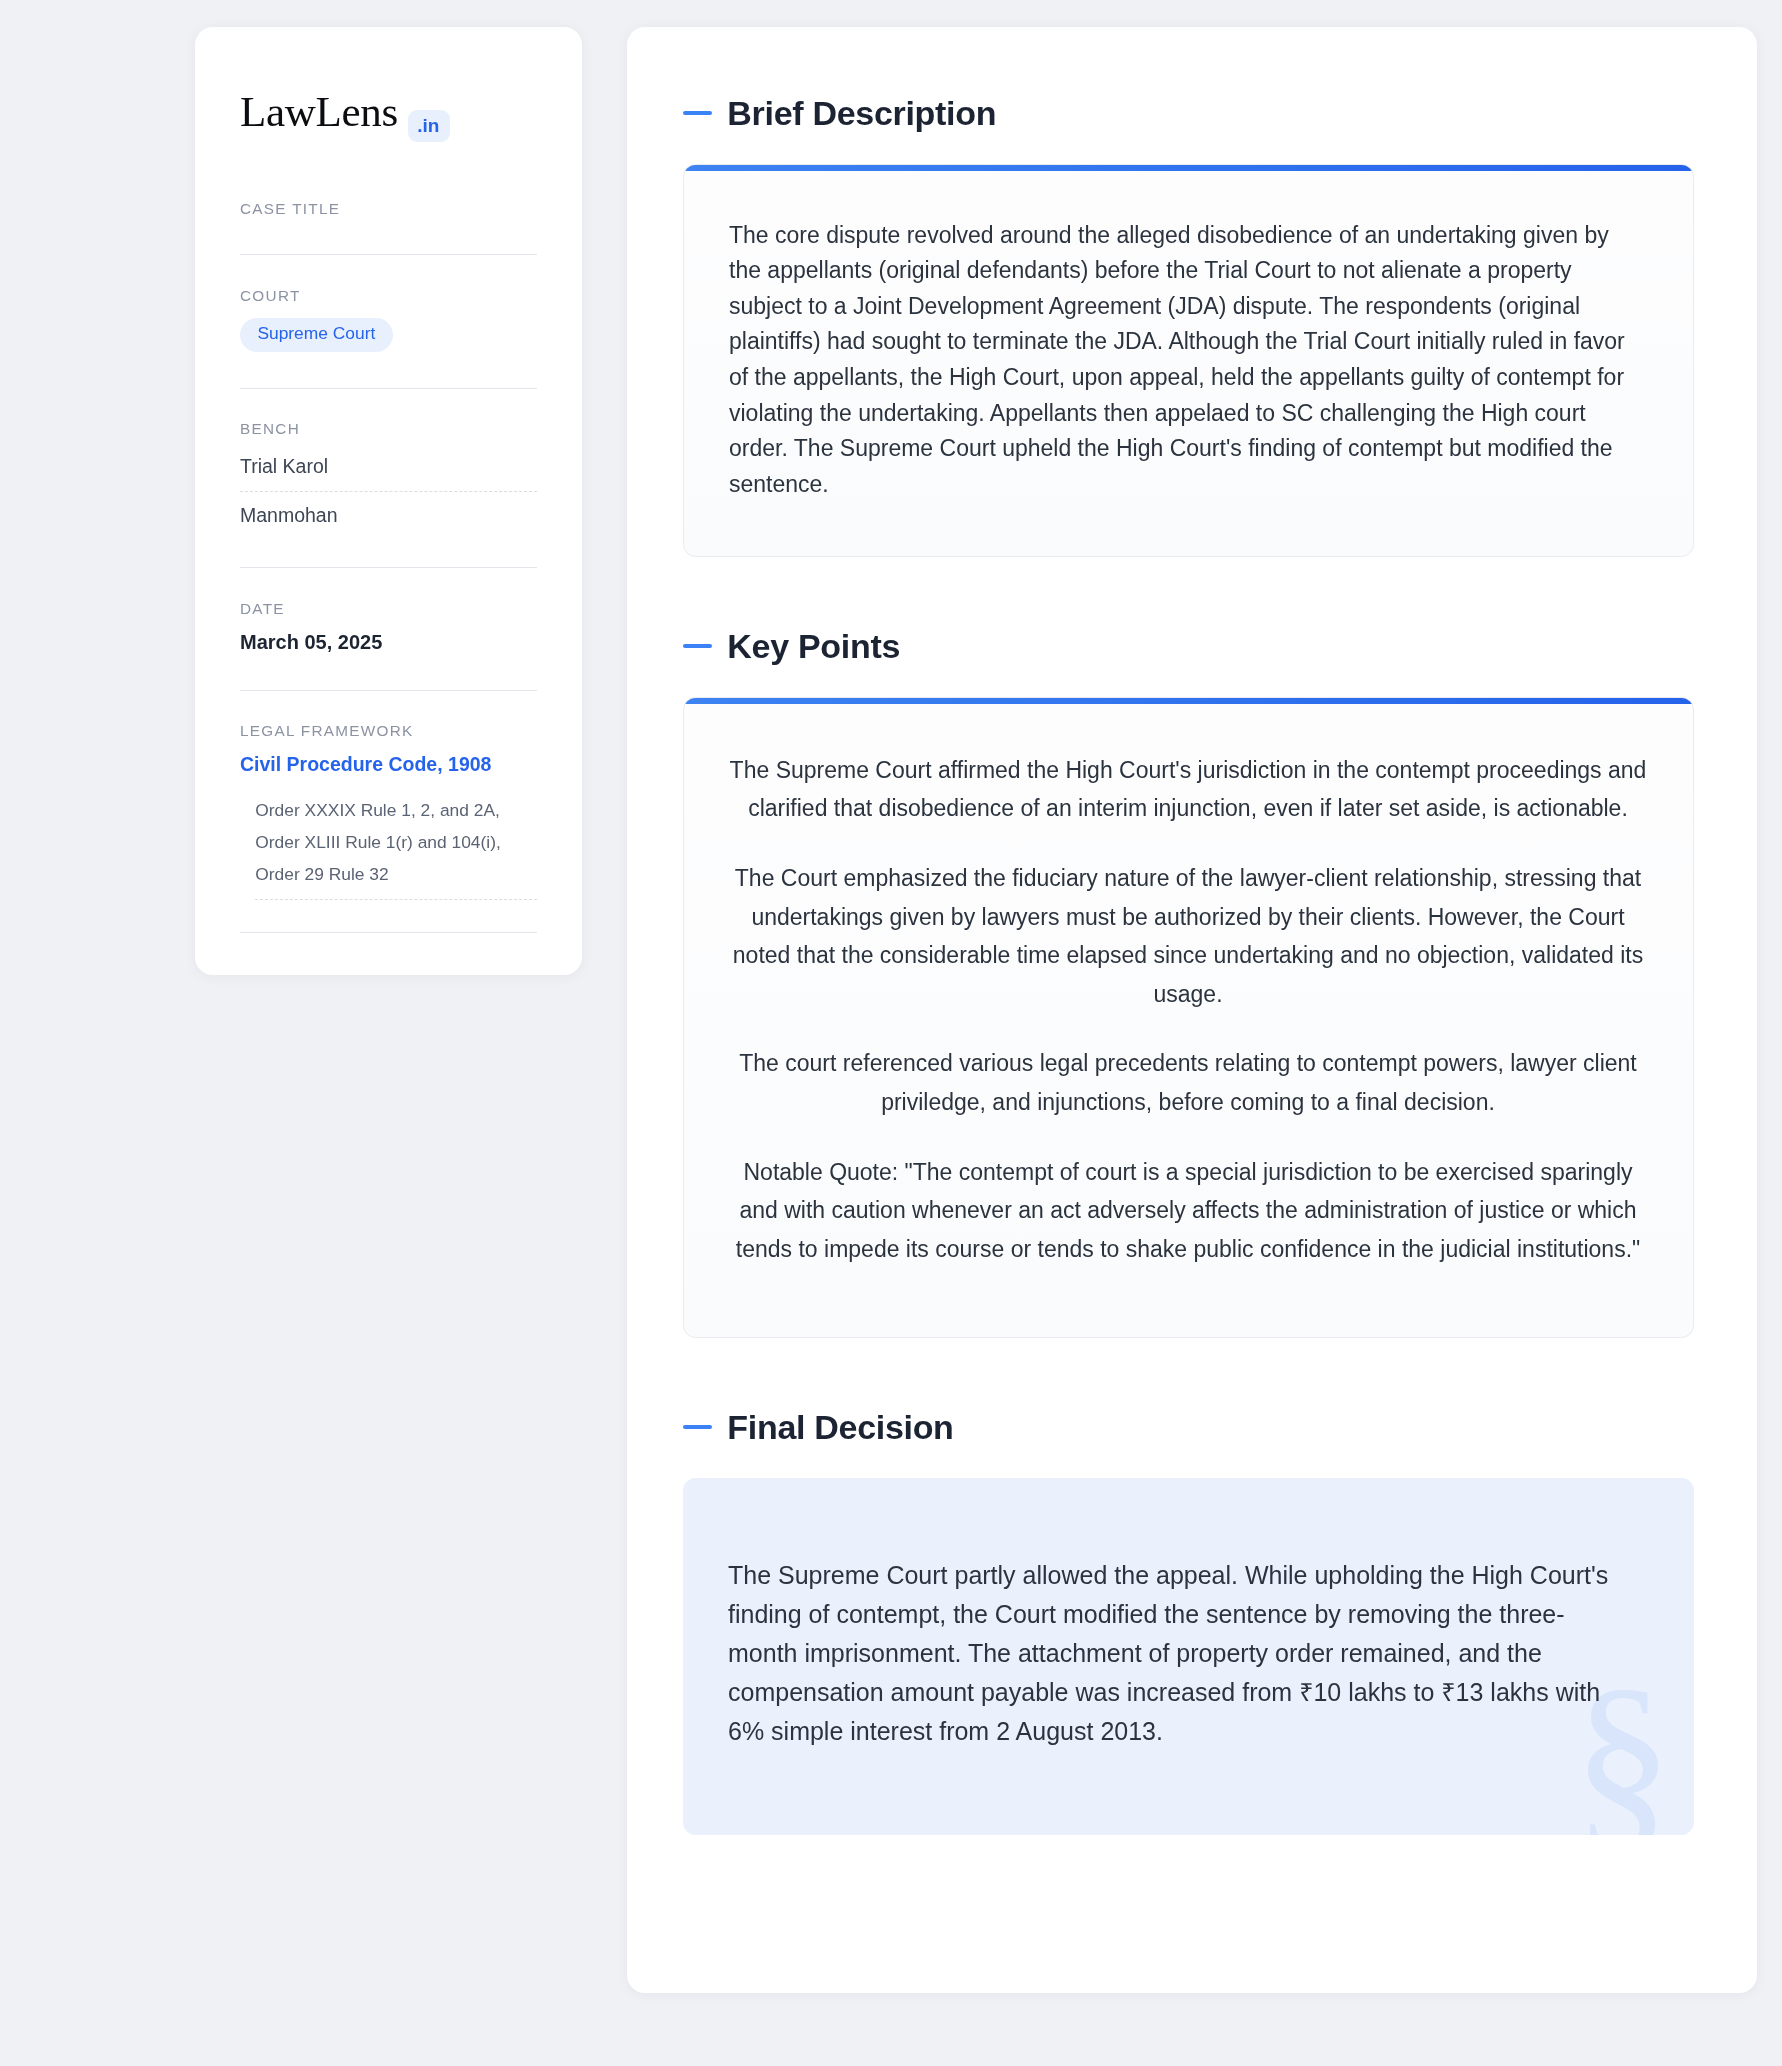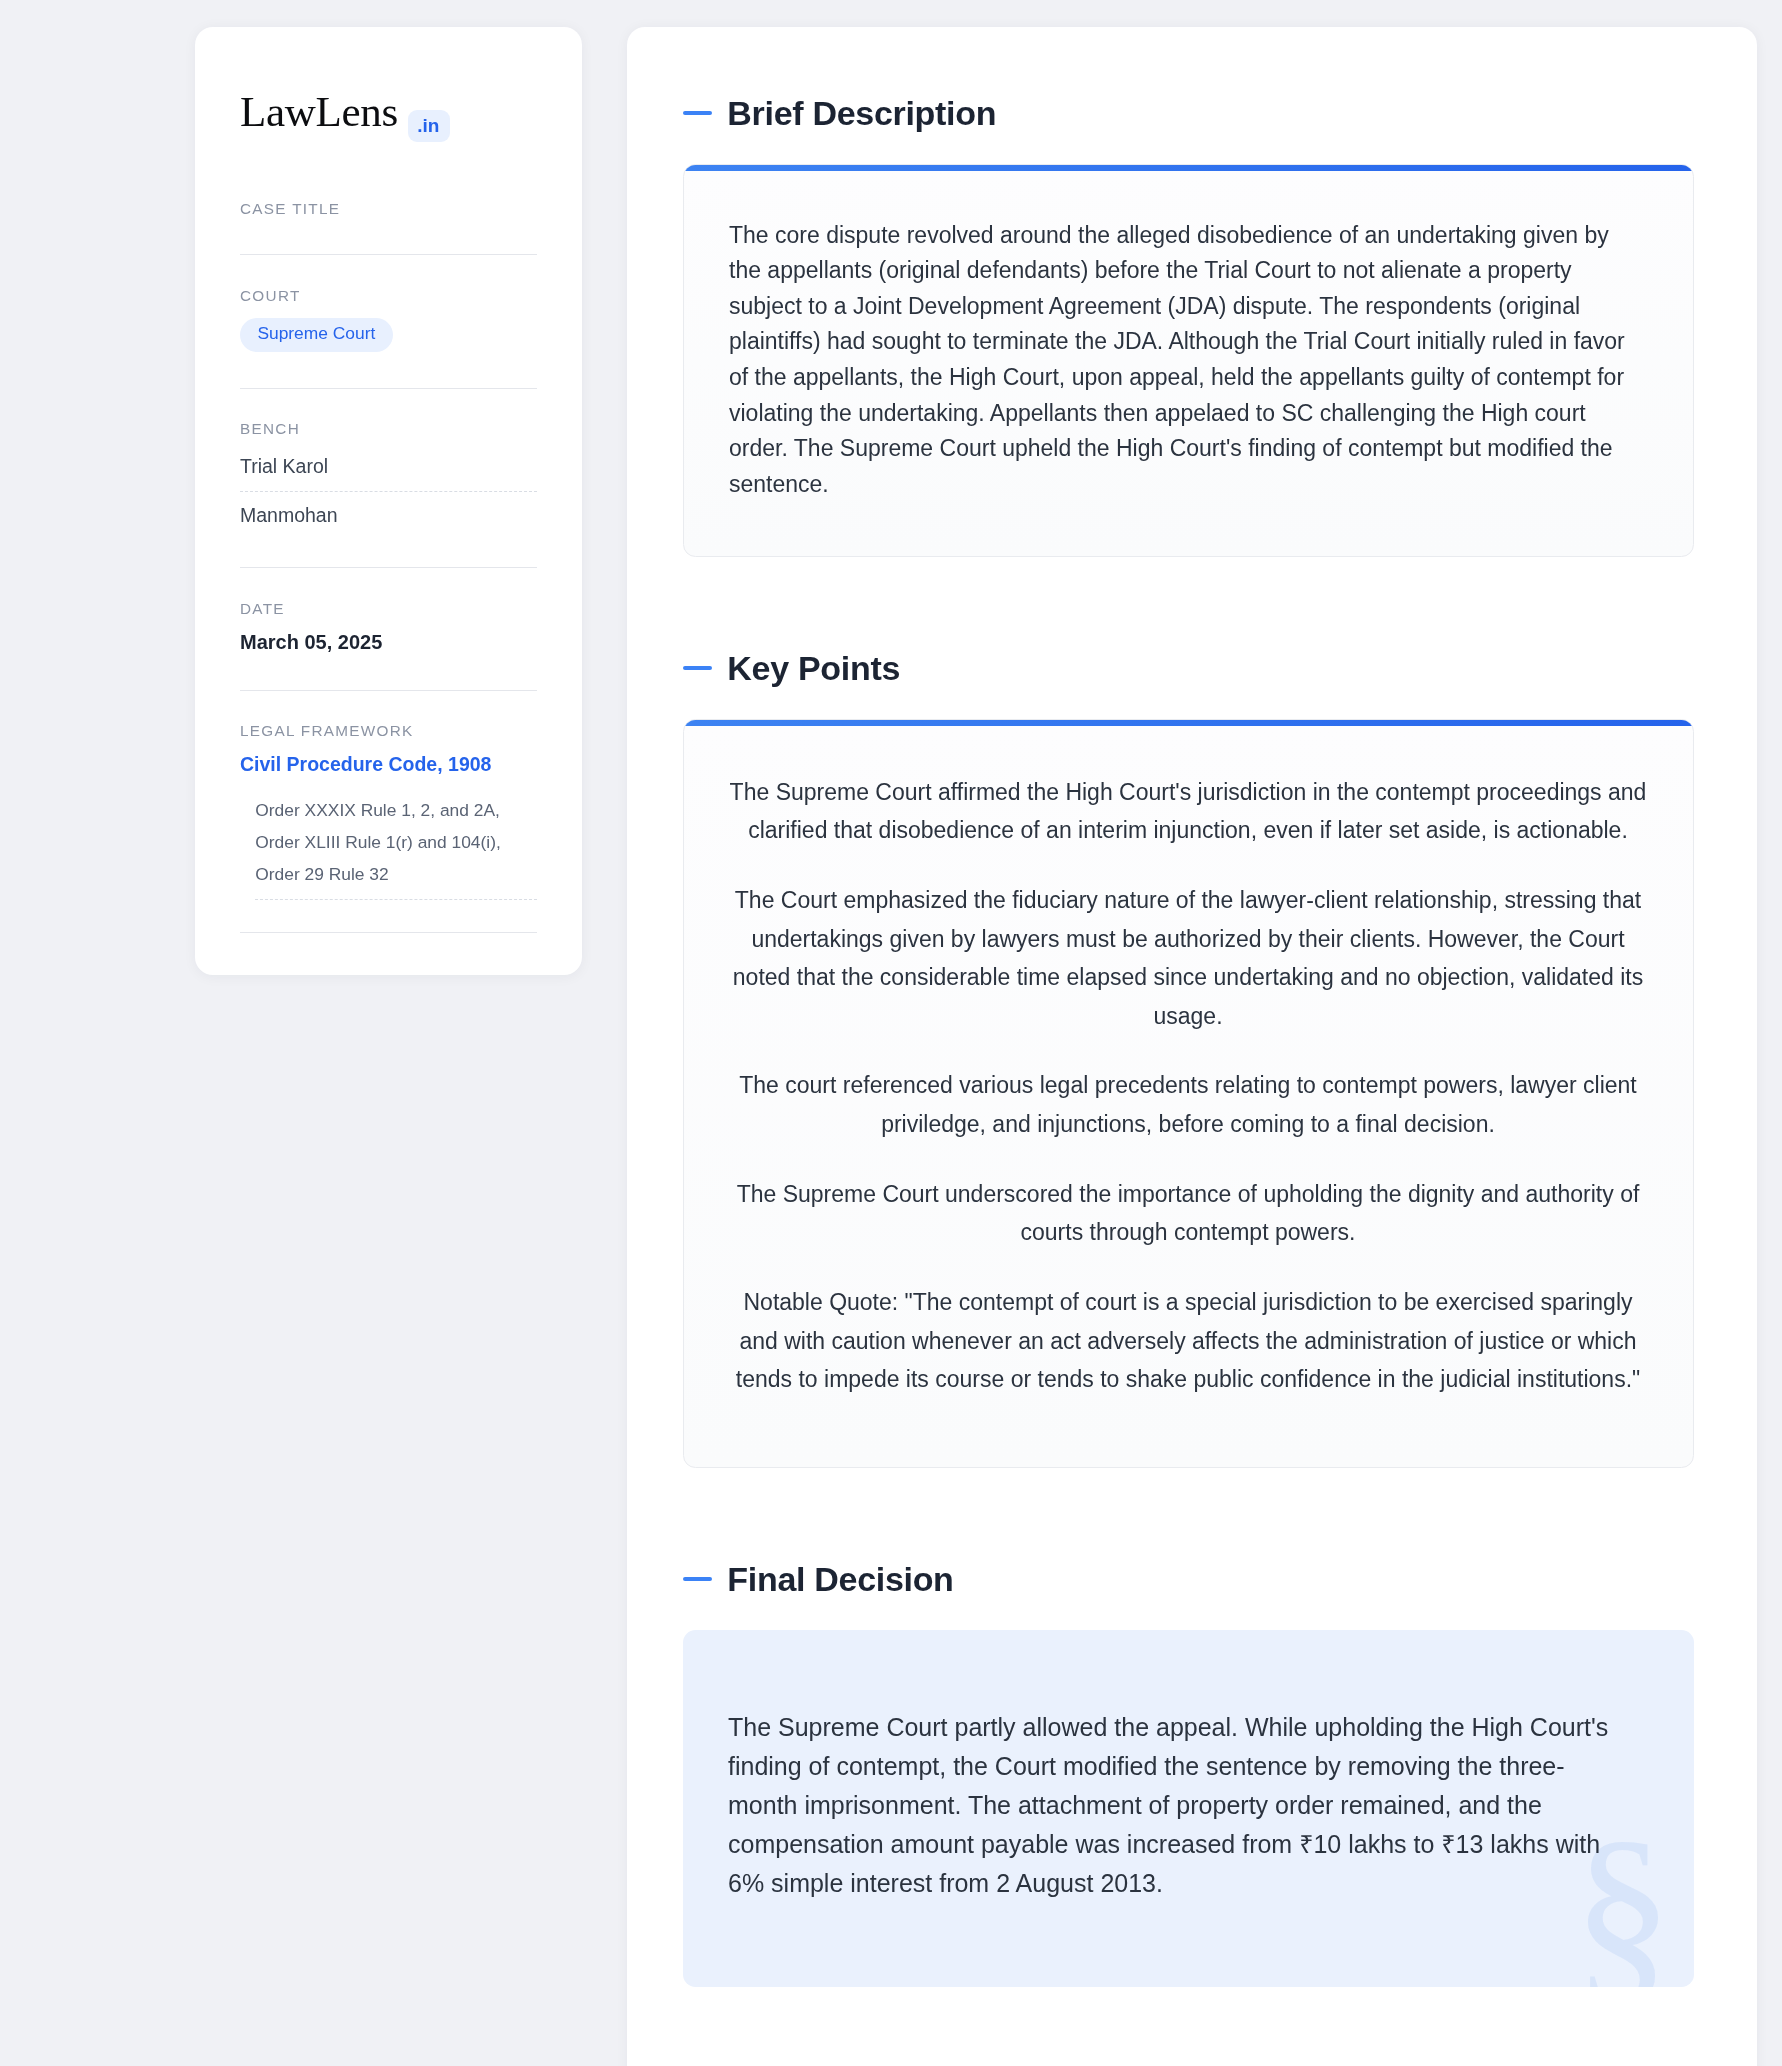--- a/index.html
+++ b/index.html
@@ -125,21 +125,21 @@
   
   .main {
     flex: 1;
     background: #ffffff;
     border-radius: 18px;
     padding: 67px 63px 90px 56px;
     min-height: 1966px;
     box-shadow: 0 1.4px 12.5px rgba(20, 30, 60, 0.05);
   }
 
-  .section { margin-bottom: 25px; }
+  .section { margin-bottom: 3px; }
 
   .section-heading {
     display: flex;
     align-items: center;
     gap: 15.3px;
     margin: 0 0 31px 0;
   }
   .heading-dash {
     display: block;
     width: 29px;
@@ -280,21 +280,20 @@
 
     <section class="section keypoints">
       <div class="section-heading">
         <span class="heading-dash"></span>
         <h2 class="heading-text">Key Points</h2>
       </div>
       <div class="card plain">
         <p class="body-text">The Supreme Court affirmed the High Court's jurisdiction in the contempt proceedings and clarified that disobedience of an interim injunction, even if later set aside, is actionable.</p>
         <p class="body-text">The Court emphasized the fiduciary nature of the lawyer-client relationship, stressing that undertakings given by lawyers must be authorized by their clients. However, the Court noted that the considerable time elapsed since undertaking and no objection, validated its usage.</p>
         <p class="body-text">The court referenced various legal precedents relating to contempt powers, lawyer client priviledge, and injunctions, before coming to a final decision.</p>
-        <p class="body-text">The Supreme Court underscored the importance of upholding the dignity and authority of courts through contempt powers.</p>
         <p class="body-text">Notable Quote: "The contempt of court is a special jurisdiction to be exercised sparingly and with caution whenever an act adversely affects the administration of justice or which tends to impede its course or tends to shake public confidence in the judicial institutions."</p>
       </div>
     </section>
 
     <div class="spacer-96"></div>
 
     <section class="section">
       <div class="section-heading">
         <span class="heading-dash"></span>
         <h2 class="heading-text">Final Decision</h2>

